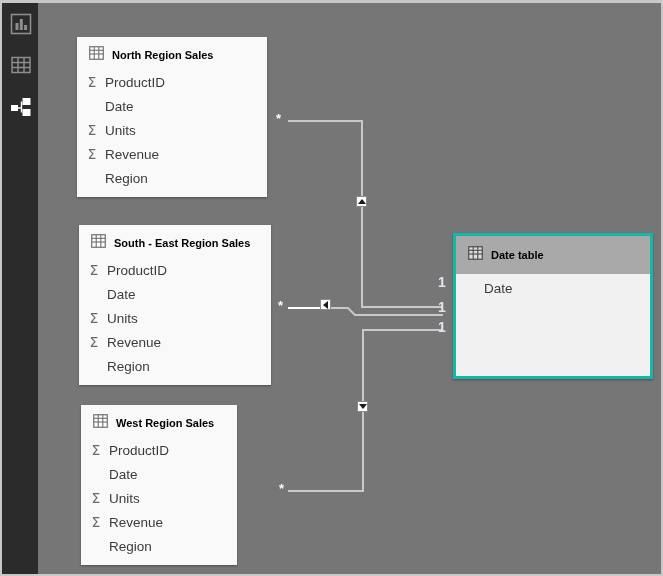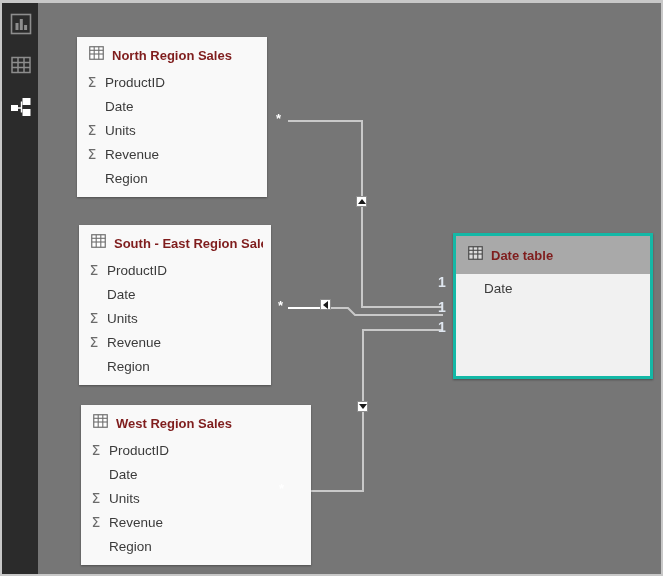--- a/index.html
+++ b/index.html
@@ -63,23 +63,23 @@
     box-shadow: 0 1px 2px rgba(0,0,0,0.35);
   }
   .card-header {
     display: flex;
     align-items: center;
     padding: 9px 8px 4px 12px;
     overflow: hidden;
     white-space: nowrap;
   }
   .card-title {
-    font-size: 13px;
+    font-size: 11px;
     font-weight: bold;
-    color: #7f1d1d;
+    color: #000000;
     margin-left: 8px;
     overflow: hidden;
     white-space: nowrap;
     text-overflow: clip;
   }
   .field-list { padding: 2px 0 0 0; }
   .field-row {
     display: flex;
     align-items: center;
     height: 24px;
@@ -269,21 +269,21 @@
           <div class="field-row">
             <span class="sigma">Σ</span>
             <span>Revenue</span>
           </div>
           <div class="field-row">
             <span class="sigma-blank"></span>
             <span>Region</span>
           </div>
         </div>
       </div>
-      <div class="table-card" style="left: 81px; top: 405px; width: 230px; height: 160px;">
+      <div class="table-card" style="left: 81px; top: 405px; width: 156px; height: 160px;">
         <div class="card-header">
           <span class="grid-icon"><svg width="15" height="14" viewBox="0 0 15 14">
               <rect x="0.75" y="0.75" width="13.5" height="12.5" fill="#ffffff" stroke="#6f6f6f" stroke-width="1.2"></rect>
               <line x1="0.75" y1="4.3" x2="14.25" y2="4.3" stroke="#6f6f6f" stroke-width="1.1"></line>
               <line x1="0.75" y1="8" x2="14.25" y2="8" stroke="#6f6f6f" stroke-width="1.1"></line>
               <line x1="5.2" y1="0.75" x2="5.2" y2="13.25" stroke="#6f6f6f" stroke-width="1.1"></line>
               <line x1="9.8" y1="0.75" x2="9.8" y2="13.25" stroke="#6f6f6f" stroke-width="1.1"></line>
             </svg></span>
           <span class="card-title">West Region Sales</span>
         </div>

